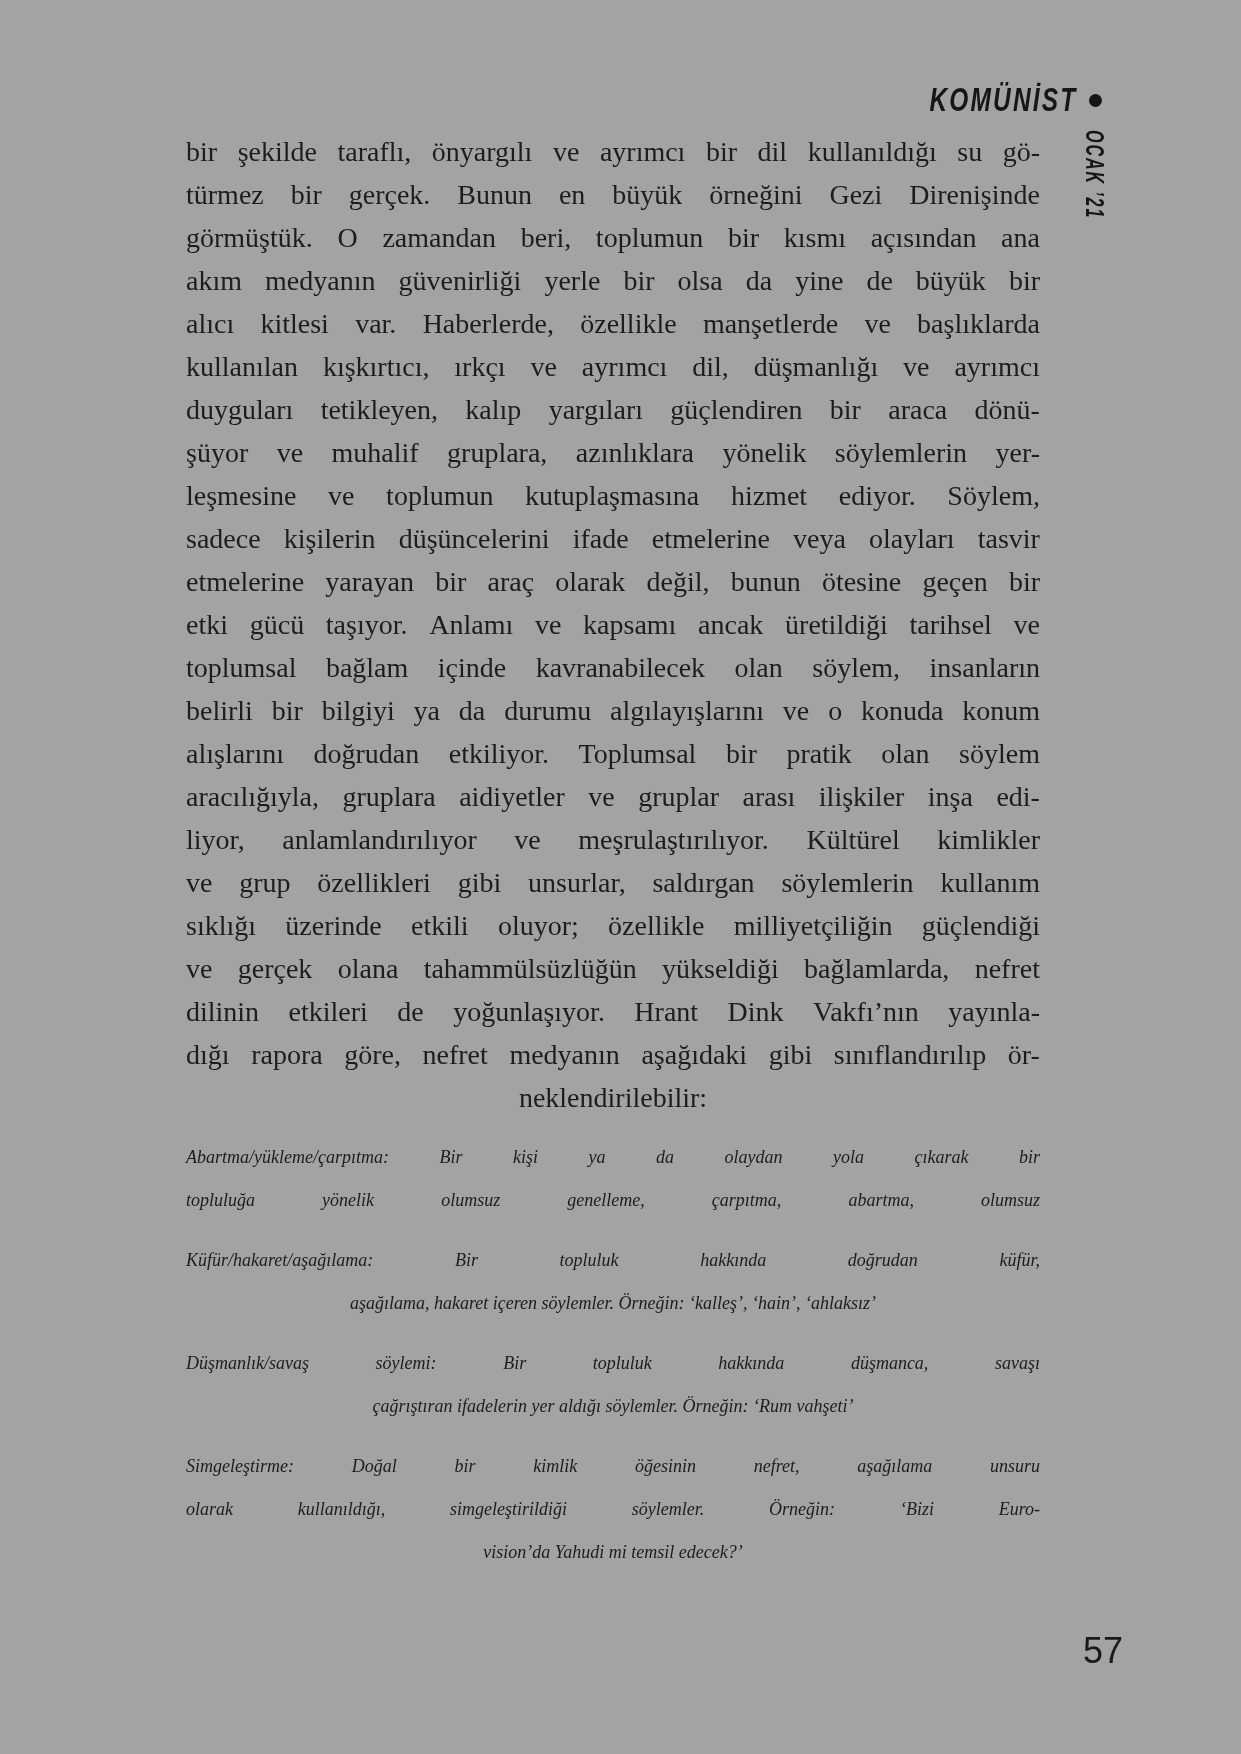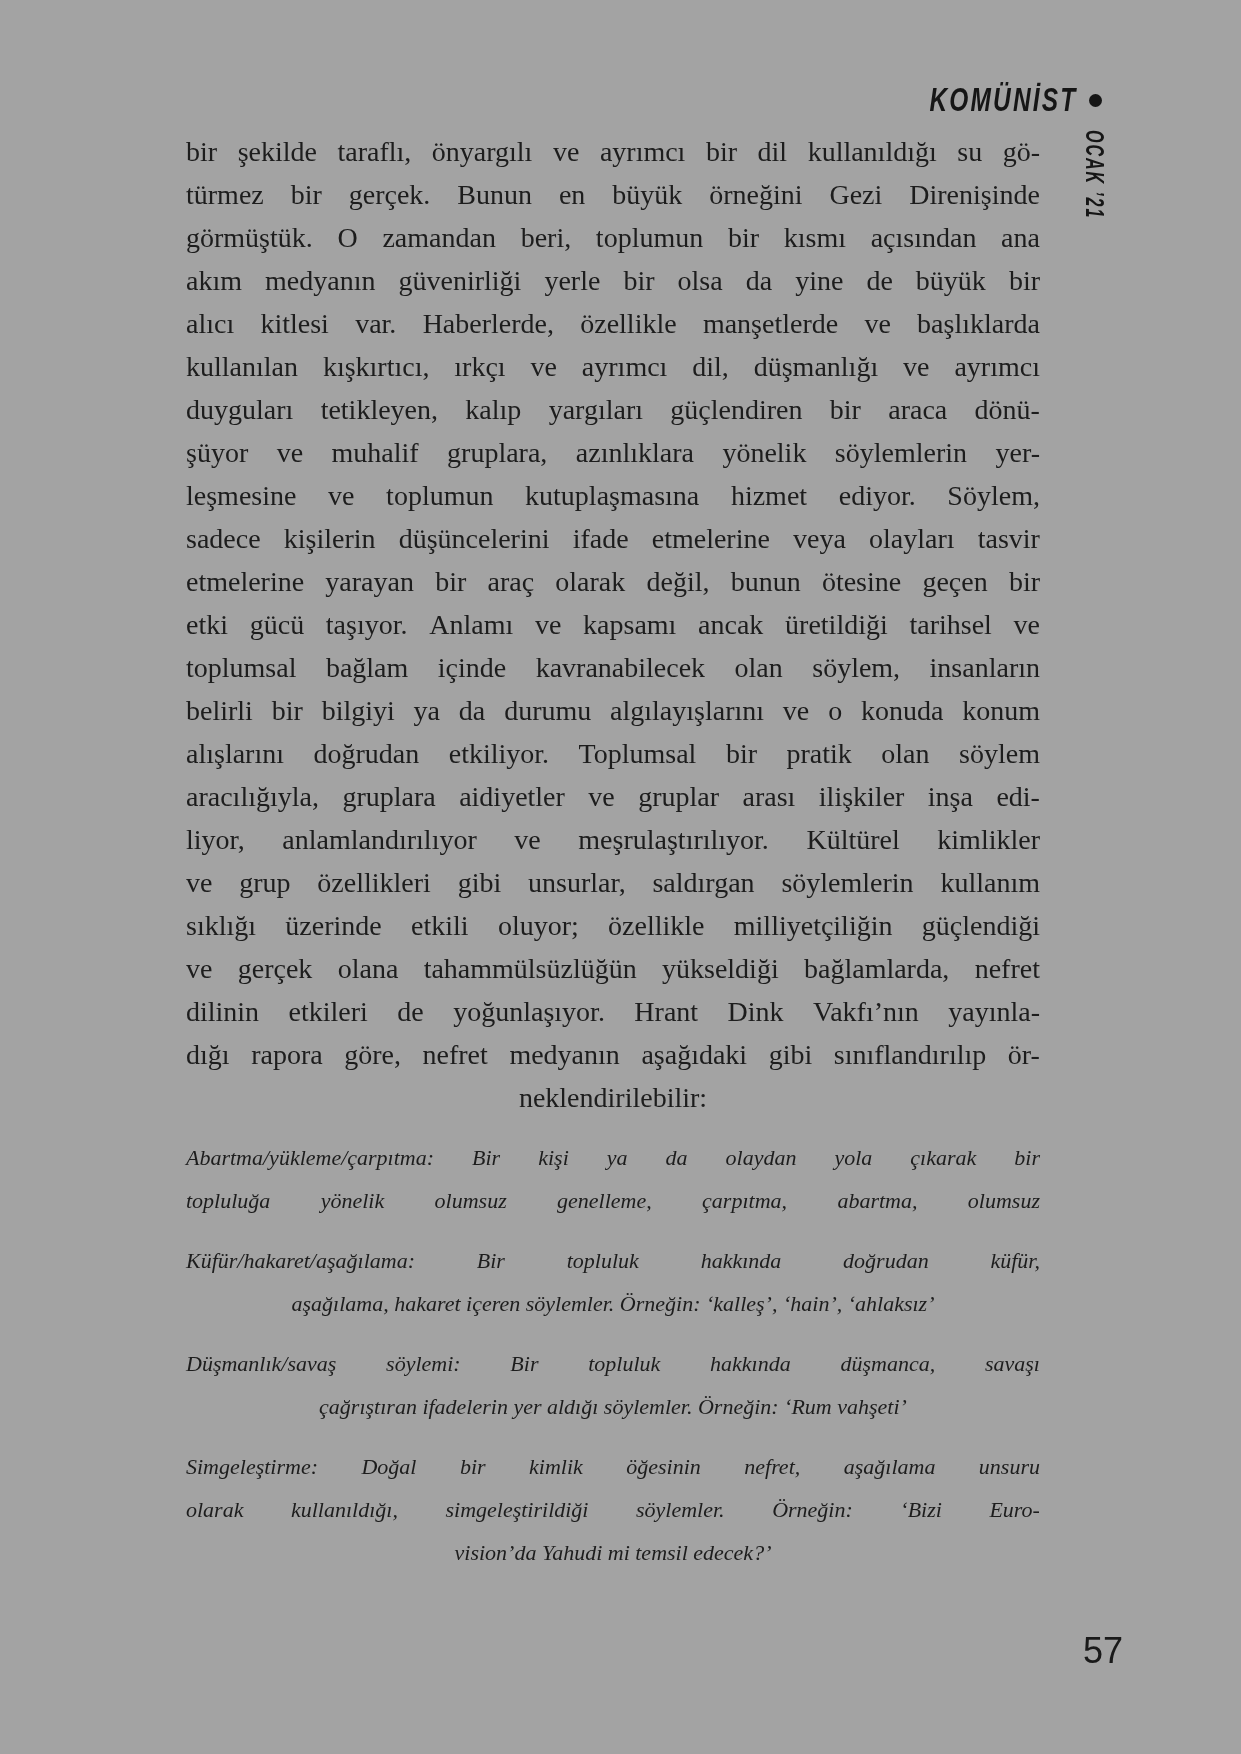--- a/index.html
+++ b/index.html
@@ -52,21 +52,21 @@
   .body-text {
     position: absolute;
     left: 186px; top: 130px;
     width: 854px;
     font-size: 28px;
     line-height: 43px;
     color: #1d1d1d;
   }
   .para { margin: 0; }
   .para + .para { margin-top: 17px; }
-  .para.italic { font-style: italic; font-size: 22px; }
+  .para.italic { font-style: italic; font-size: 18px; }
   .tline { height: 43px; line-height: 43px; }
   .tline.just {
     display: flex;
     justify-content: space-between;
   }
   .tline.just span { white-space: pre; }
   .tline.last { white-space: nowrap; text-align: center; }
   
   .page-number {
     position: absolute;

